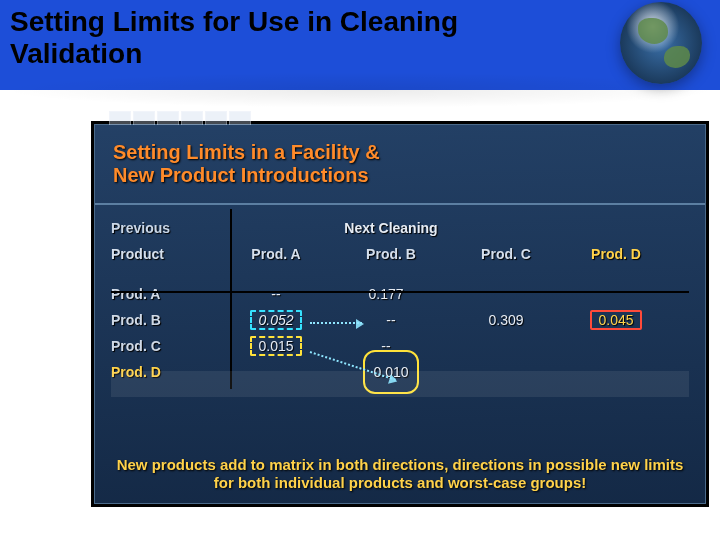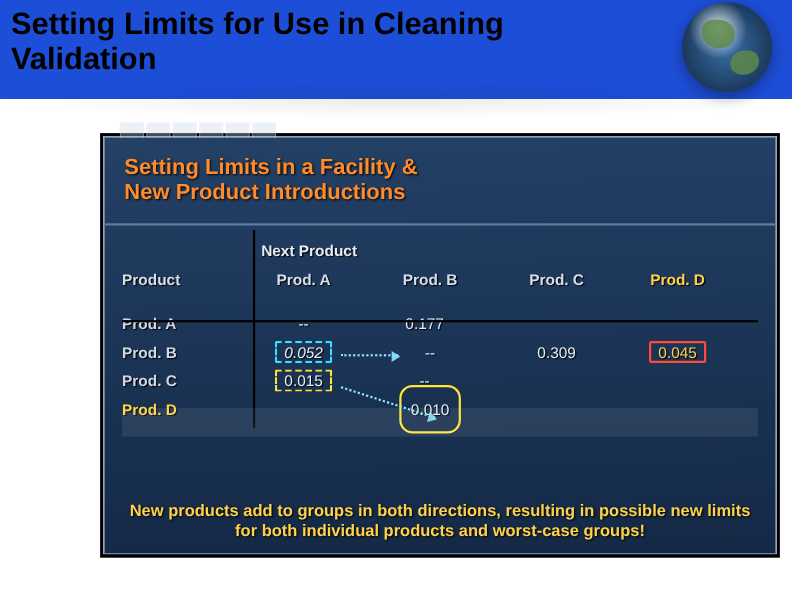--- a/index.html
+++ b/index.html
@@ -160,22 +160,23 @@
     <div class="l2">New Product Introductions</div>
   </div>
   <div class="rule"></div>
 
   <div class="matrix">
     <div class="vline"></div>
     <div class="hline"></div>
     <div class="shade-row" style="top:166px"></div>
 
     <div class="row">
+      <div class="cell c-prev">Previous</div>
       <div class="cell c-a"></div>
-      <div class="cell c-b next-label">Next Product</div>
+      <div class="cell c-b next-label">Next Cleaning</div>
       <div class="cell c-c"></div>
       <div class="cell c-d"></div>
     </div>
     <div class="row hdr">
       <div class="cell c-prev">Product</div>
       <div class="cell c-a">Prod. A</div>
       <div class="cell c-b">Prod. B</div>
       <div class="cell c-c">Prod. C</div>
       <div class="cell c-d">Prod. D</div>
     </div>
@@ -207,15 +208,15 @@
       <div class="cell c-b"><span class="hl-yell">0.010</span></div>
       <div class="cell c-c"></div>
       <div class="cell c-d"></div>
     </div>
 
     <div class="arrow" style="left:215px; top:117px; width:52px;"></div>
     <div class="arrow diag" style="left:215px; top:146px; width:90px; transform:rotate(18deg);"></div>
   </div>
 
   <div class="foot">
-    <p>New products add to groups in both directions, resulting in possible new limits for both individual products and worst-case groups!</p>
+    <p>New products add to matrix in both directions, directions in possible new limits for both individual products and worst-case groups!</p>
   </div>
 </div>
 
 </body></html>

